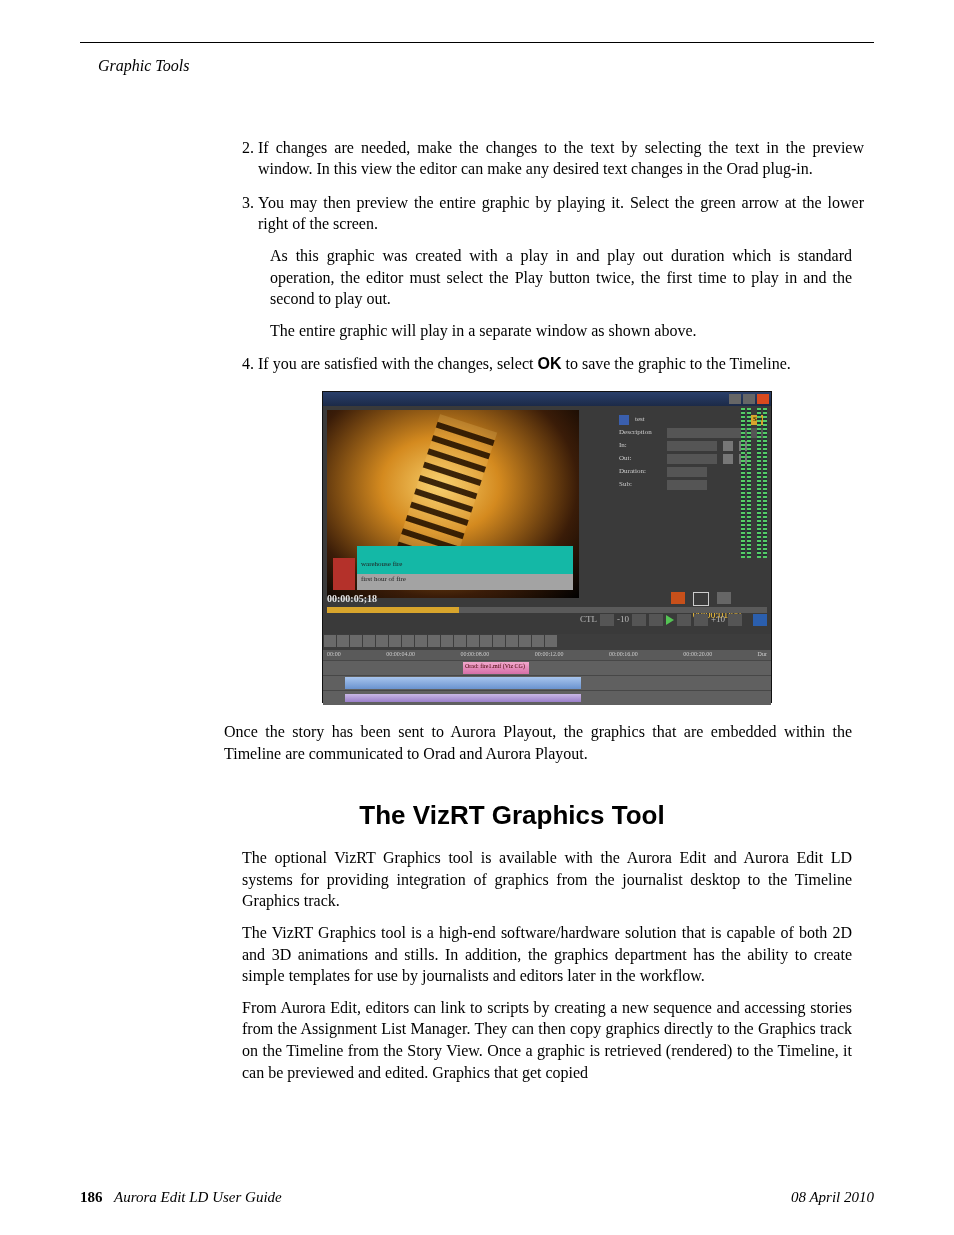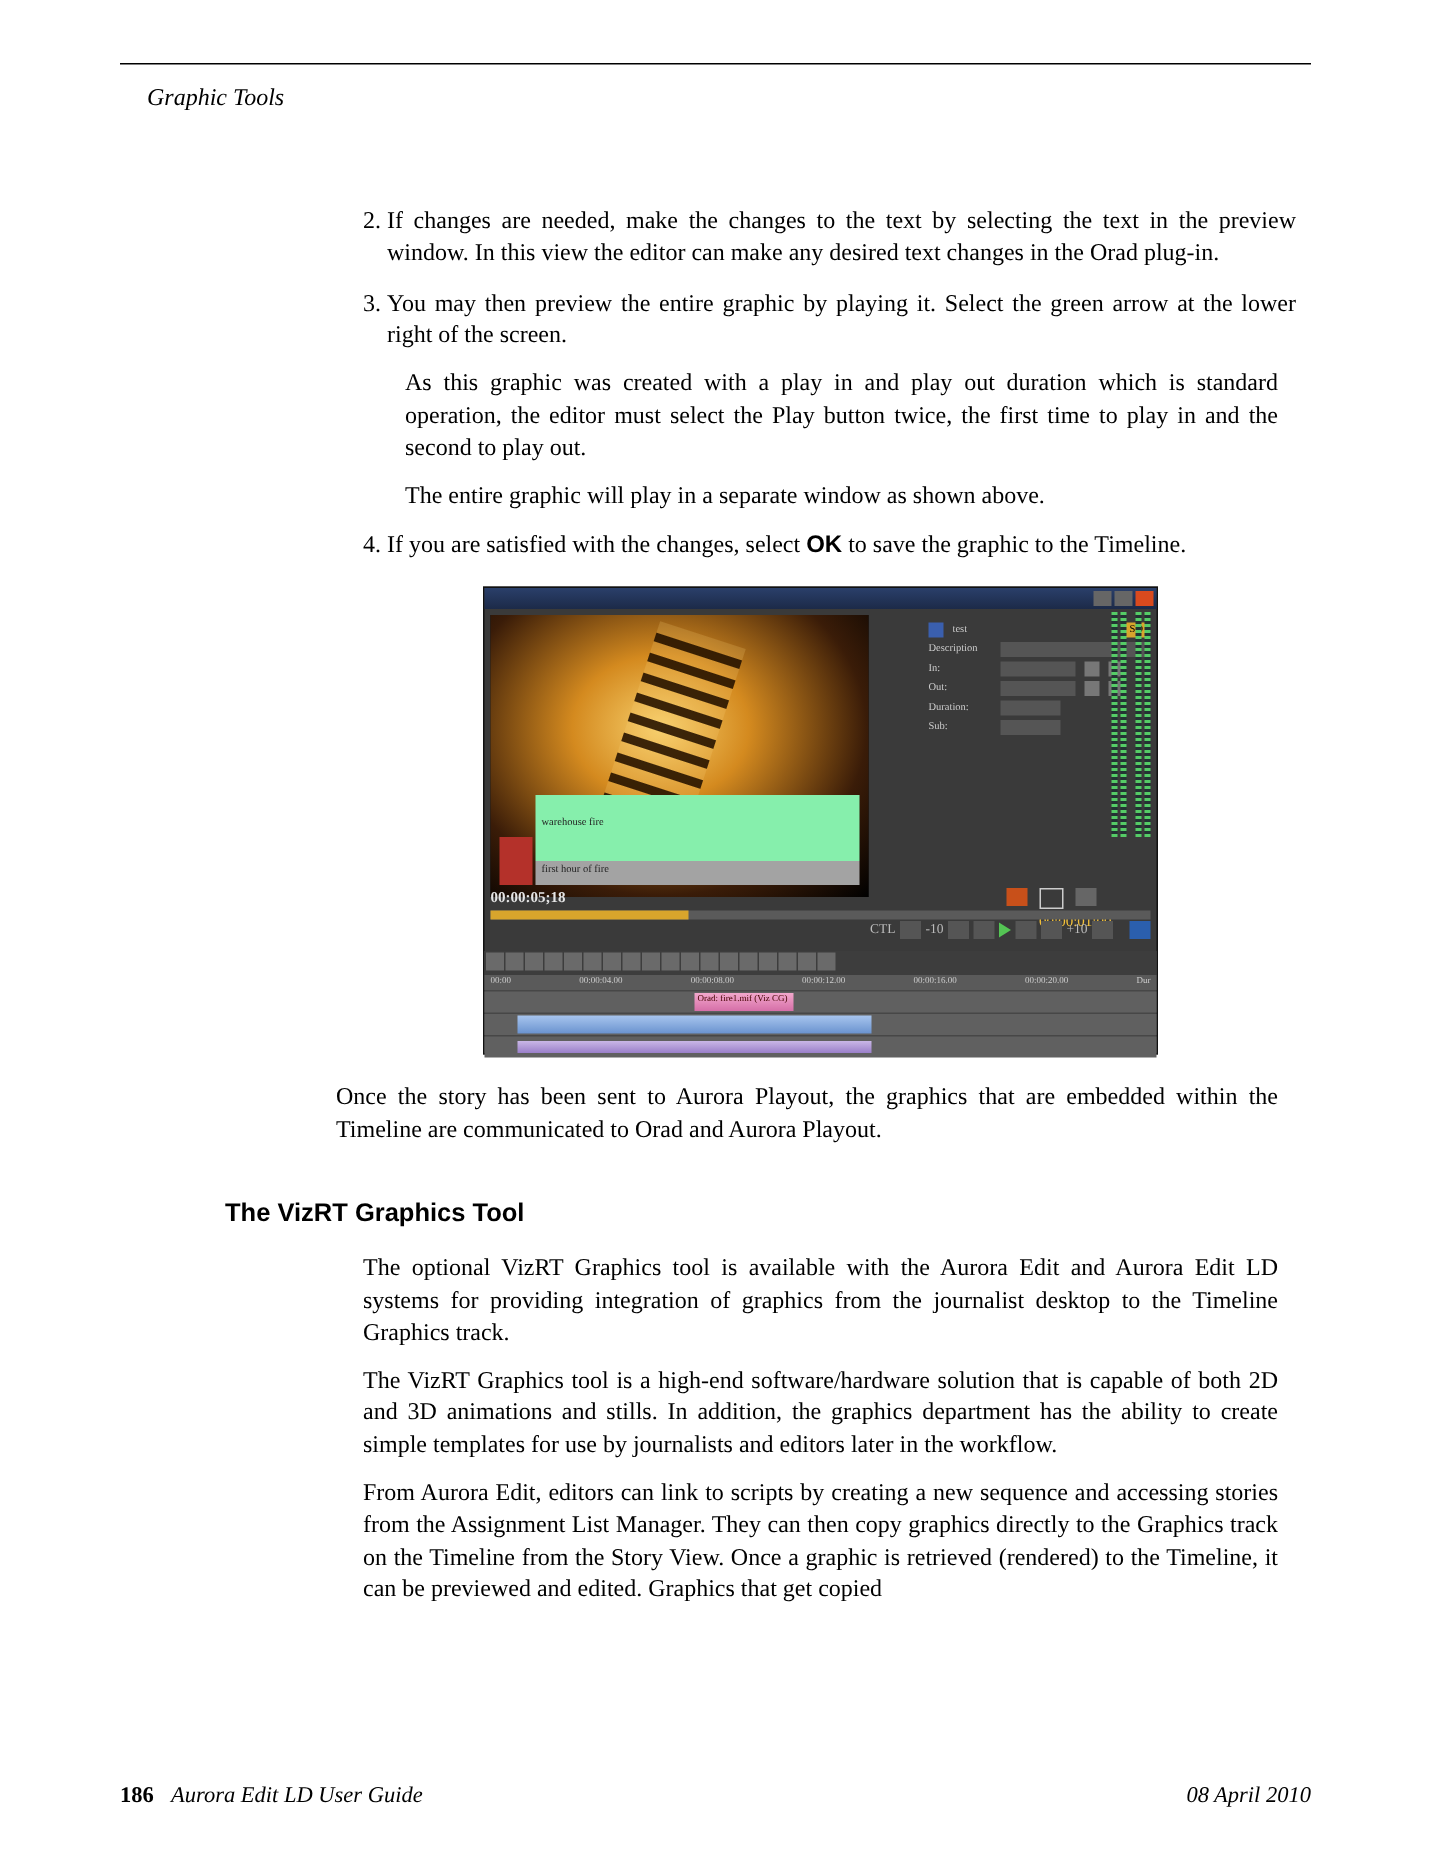--- a/index.html
+++ b/index.html
@@ -84,21 +84,21 @@
     background: radial-gradient(ellipse at 45% 40%, #f7cf6b 0%, #d48a1f 30%, #3a1c08 70%, #000 100%);
   }
   .preview-ladder {
     position:absolute;
     left: 90px; top: 10px;
     width: 60px; height: 140px;
     transform: rotate(18deg);
     background: repeating-linear-gradient(0deg, rgba(40,20,0,0.9) 0 6px, rgba(250,210,120,0.2) 6px 14px);
     filter: blur(0.5px);
   }
-  .cg-strip { position:absolute; left:30px; bottom:24px; right:6px; height:16px; background:#86efac; color:#222; font-size:7px; padding:14px 4px; }
+  .cg-strip { position:absolute; left:30px; bottom:8px; right:6px; height:16px; background:#14b8a6; color:#222; font-size:7px; padding:14px 4px; }
   .cg-strip2{ position:absolute; left:30px; bottom:8px; right:6px; height:14px; background:#a3a3a3; color:#222; font-size:7px; padding:1px 4px;}
   .cg-pad  { position:absolute; left:6px; bottom:8px; width:22px; height:32px; background:#b4312a;}
   .side-panel {
     flex:1;
     padding:6px 6px 6px 4px;
     font-size:7px;
     color:#ccc;
     position:relative;
   }
   .form-row { display:flex; align-items:center; gap:6px; margin:3px 0;padding-left:32px; }
@@ -131,22 +131,23 @@
   .tl-tools { height:14px; background:#3d3d3d; display:flex; gap:1px; padding:1px;}
   .tl-tools .t { width:12px; height:12px; background:#6a6a6a;}
   .tl-ruler { height:10px; background:#5a5a5a; color:#ccc; font-size:6px; display:flex; justify-content:space-between; padding:0 4px;}
   .tl-track { height:14px; margin-top:1px; background:#606060; position:relative;}
   .clip-g { position:absolute; left:140px; width:62px; top:1px; bottom:1px; background:linear-gradient(#f2a8cc,#d66fa8); font-size:6px; color:#400; padding:0 2px;}
   .clip-v { position:absolute; left:22px; width:236px; top:1px; bottom:1px; background:linear-gradient(#a8c5ee,#6a93cf);}
   .after-figure { margin-top: 6px; }
   h2.section {
     font-family: Arial, Helvetica, sans-serif;
     font-weight: bold;
-    font-size: 17px;
+    font-size: 26px;
     margin: 34px 0 14px 70px;
+    text-align: center;
   }
   .footer {
     position: absolute;
     left: 80px; right: 80px;
     bottom: 28px;
     display: flex;
     justify-content: space-between;
     font-style: italic;
     font-size: 15px;
   }

